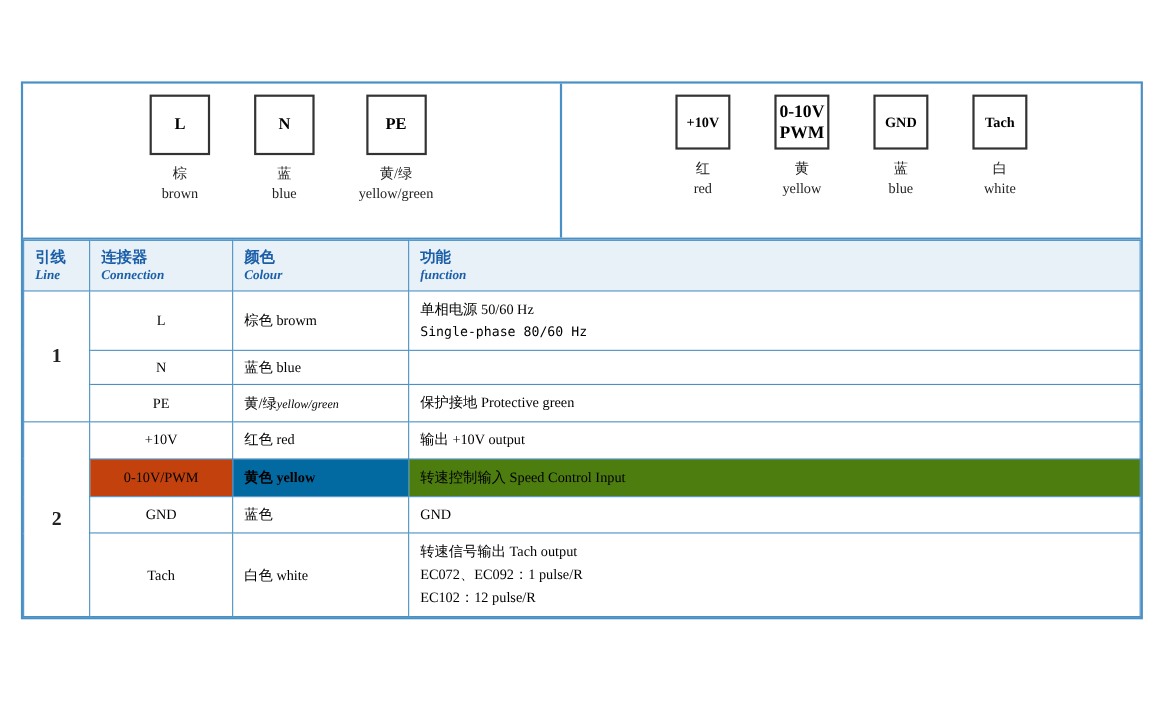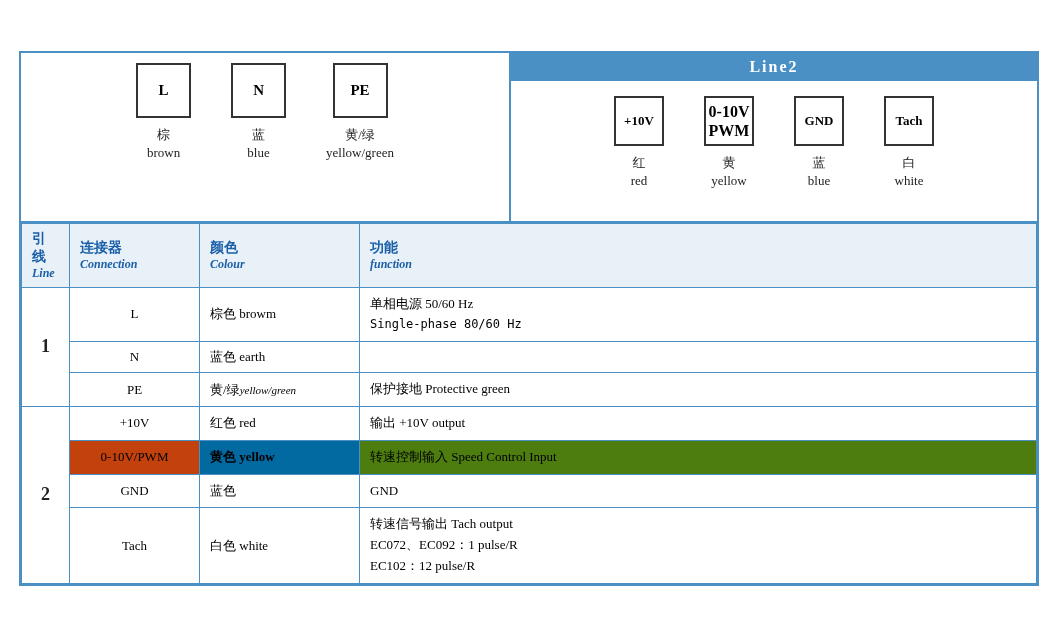--- a/index.html
+++ b/index.html
@@ -122,21 +122,21 @@
       display: block;
     }
 
     .header-row th .en {
       font-size: 12px;
       display: block;
       font-style: italic;
     }
 
     .col-line {
-      width: 48px;
+      width: 60px;
       text-align: center;
     }
 
     .col-conn {
       width: 130px;
       text-align: center;
     }
 
     .col-colour {
       width: 160px;
@@ -198,21 +198,20 @@
           <div class="connector-label">蓝<br>blue</div>
         </div>
         <div class="connector-item">
           <div class="connector-box">PE</div>
           <div class="connector-label">黄/绿<br>yellow/green</div>
         </div>
       </div>
     </div>
 
     <div class="line2-diagram">
-      <div class="line-header">Line2</div>
       <div class="connectors-row">
         <div class="connector-item">
           <div class="connector-box small">+10V</div>
           <div class="connector-label">红<br>red</div>
         </div>
         <div class="connector-item">
           <div class="connector-box small two-line">0-10V<br>PWM</div>
           <div class="connector-label">黄<br>yellow</div>
         </div>
         <div class="connector-item">
@@ -253,21 +252,21 @@
       <tbody>
 
         <tr>
           <td class="line-num-cell" rowspan="3">1</td>
           <td class="conn-cell">L</td>
           <td class="colour-cell">棕色 browm</td>
           <td class="function-cell">单相电源 50/60 Hz<br><span style="font-family:monospace;font-size:12px;">Single-phase 80/60 Hz</span></td>
         </tr>
         <tr>
           <td class="conn-cell">N</td>
-          <td class="colour-cell">蓝色 earth</td>
+          <td class="colour-cell">蓝色 blue</td>
           <td class="function-cell"></td>
         </tr>
         <tr>
           <td class="conn-cell">PE</td>
           <td class="colour-cell">黄/绿<span style="font-size:11px;font-style:italic;">yellow/green</span></td>
           <td class="function-cell">保护接地 Protective green</td>
         </tr>
 
         <tr>
           <td class="line-num-cell" rowspan="4">2</td>

